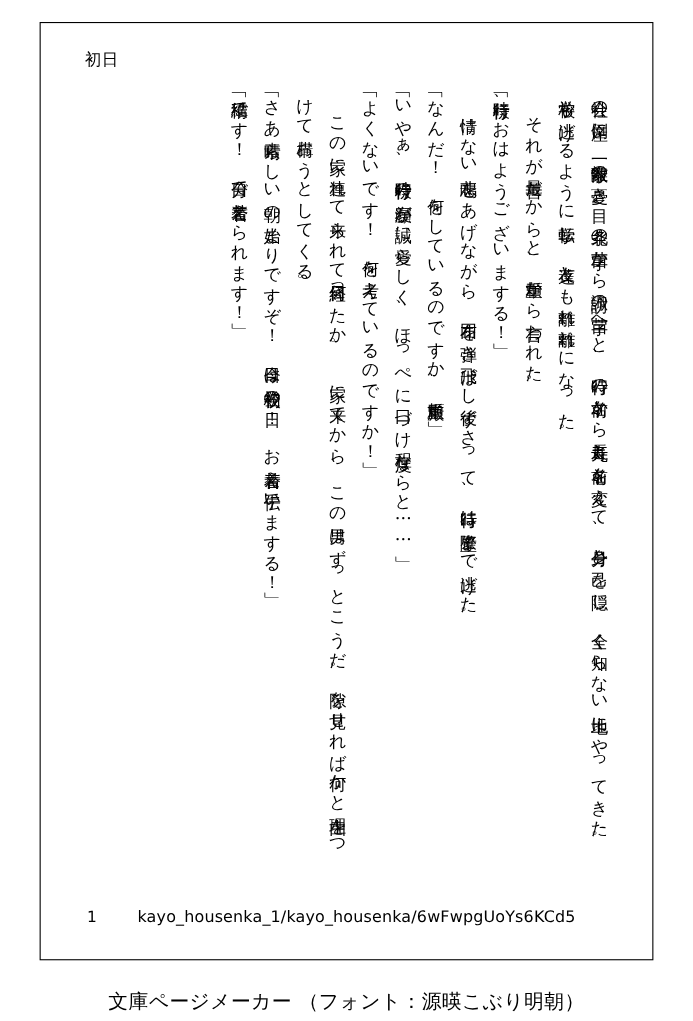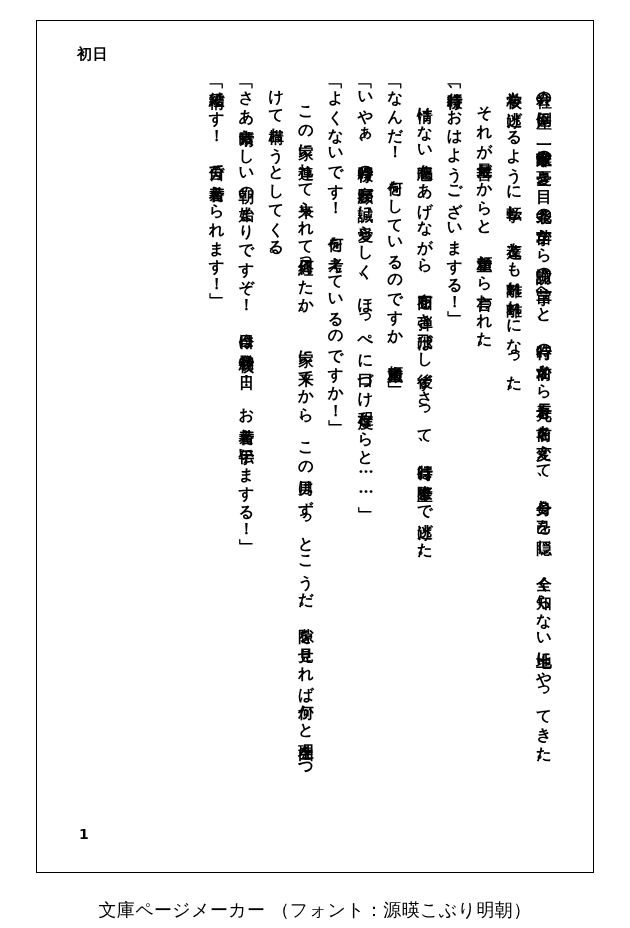--- a/index.html
+++ b/index.html
@@ -22,21 +22,21 @@
     top: 20px;
     width: 558px;
     height: 853px;
     border: 1px solid #000000;
     box-sizing: border-box;
     background: #ffffff;
   }
 
   .page-inner {
     position: absolute;
-    left: 0; top: 0; right: 0; bottom: 0; font-weight: bold;
+    left: 0; top: 0; right: 0; bottom: 0;
   }
 
   
   .doc-title {
     position: absolute;
     left: 40px;
     top: 24px;
     font-size: 15px;
     line-height: 1.2;
     letter-spacing: 0.04em;
@@ -116,18 +116,19 @@
       <p>「なんだ！　何をしているのですか、頼重殿！」</p>
       <p>「いやぁ、時行様の寝顔が誠に愛らしく、ほっぺに口づけ程度ならと……」</p>
       <p>「よくないです！　何を考えているのですか！」</p>
       <p class="indent">この家に連れて来られて何日経ったか。　家に来てから、この男はずっとこうだ。隙を見せれば何かと理由をつけて構おうとしてくる。</p>
       <p>「さあ素晴らしい朝の始まりですぞ！　今日は初登校の日！　お着替え手伝いまする！」</p>
       <p>「結構です！　自分で着替えられます！」</p>
     </div>
 
     <div class="page-footer">
       <span class="page-number">1</span>
+      <span class="page-id">kayo_housenka_1/kayo_housenka/6wFwpgUoYs6KCd5</span>
     </div>
 
   </div>
 </div>
 
 <div class="credit">文庫ページメーカー （フォント：源暎こぶり明朝）</div>
 
 </body></html>

